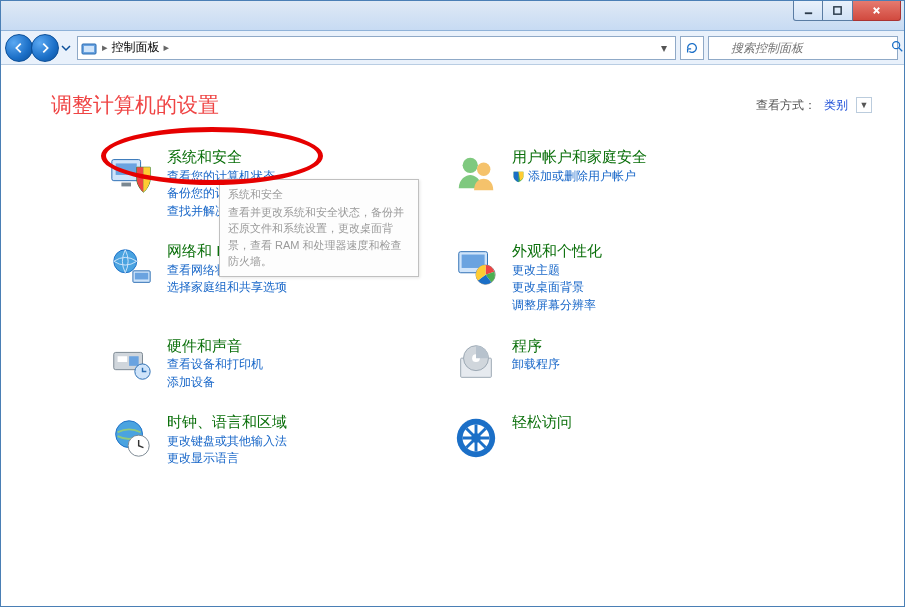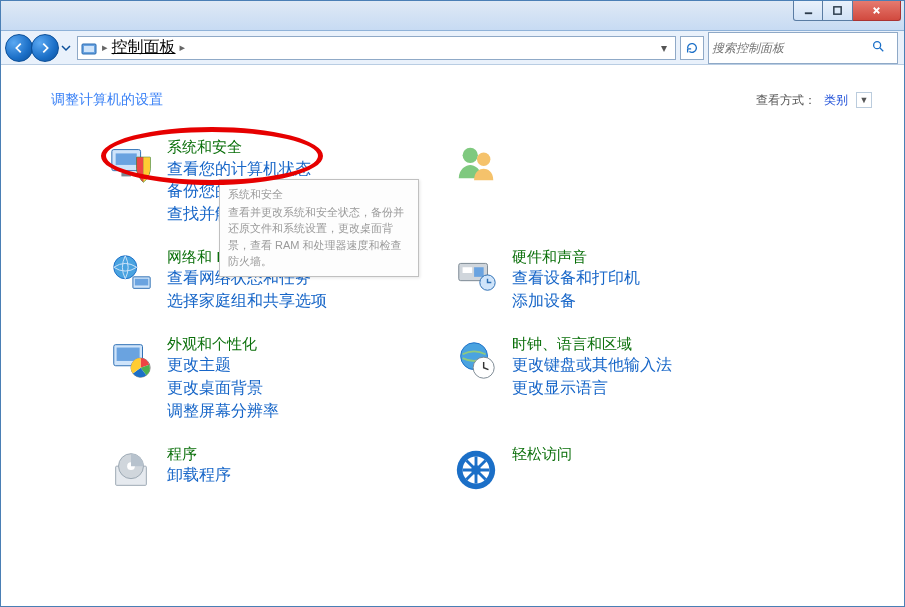--- a/index.html
+++ b/index.html
@@ -82,36 +82,35 @@
     height: 24px;
     border: 1px solid #8fa9c7;
     background:#fff;
     display:flex;
     align-items:center;
     padding: 0 2px;
     gap: 2px;
   }
   .bc-icon { width:18px; height:18px; display:flex;align-items:center;justify-content:center; color:#2a7a2a; }
   .bc-sep { color:#666; font-size:11px; padding:0 2px; }
-  .bc-text { font-size:16px;text-decoration:underline; }
+  .bc-text { font-size:12px; }
   .bc-drop { margin-left:auto; width:18px; text-align:center; color:#555; }
   .refresh-btn {
     width:24px; height:24px;
     border:1px solid #8fa9c7;
     background:#fff;
     display:flex;align-items:center;justify-content:center;
     color:#1b6fc7;
   }
   .search-box {
-    width:190px; height:32px;
+    width:190px; height:24px;
     border:1px solid #8fa9c7;
     background:#fff;
     display:flex; align-items:center;
-    padding: 0 12px;
-    justify-content: flex-end;
+    padding: 0 20px;
   }
   .search-box input {
     border:none; outline:none; flex:1; font-size:12px; font-style:italic; color:#888;
     background:transparent;
   }
   .search-box .s-icon { color:#1b6fc7; }
 
   
   .content {
     padding: 26px 32px 0 50px;
@@ -119,22 +118,22 @@
     overflow: auto;
     position: relative;
   }
   .content-header {
     display:flex;
     align-items:center;
     justify-content:space-between;
     margin-bottom: 30px;
   }
   .page-title {
-    font-size: 14px;
-    color:#3b82f6;
+    font-size: 21px;
+    color:#ef4444;
   }
   .view-by { display:flex; align-items:center; gap:8px; font-size:12px; }
   .view-by .vb-label { color:#555; }
   .view-by .vb-value { color:#1d4ed8; }
   .view-by .vb-drop { width:16px;height:16px; border:1px solid #bcd; display:flex;align-items:center;justify-content:center;font-size:9px;color:#555;}
 
   .categories {
     display: grid;
     grid-template-columns: 1fr 1fr;
     column-gap: 10px;
@@ -151,21 +150,21 @@
   }
   .cat-icon {
     width:48px; height:48px; flex:0 0 48px;
     display:flex;align-items:center;justify-content:center;
   }
   .cat-icon svg { width:46px; height:46px; }
   .cat-body { display:flex; flex-direction:column; gap:3px; }
   .cat-title { color:#0a6f0a; font-size:15px; line-height:1.1;}
   .cat-links { display:flex; flex-direction:column; gap:2px; }
   .cat-link {
-    color:#1766c8; font-size:16px; line-height:1.3;
+    color:#1766c8; font-size:12px; line-height:1.3;
     display:flex; align-items:center; gap:3px;
   }
   .shield-mini { width:13px;height:13px; flex:0 0 13px; }
 
   
   .tooltip {
     position: absolute;
     left: 218px;
     top: 178px;
     width: 200px;
@@ -308,21 +307,30 @@
       <div class="cat">
         <div class="cat-icon">
           <svg viewBox="0 0 48 48">
             <circle cx="18" cy="16" r="8" fill="#7fc97f"></circle>
             <path d="M6 40 C6 30 14 26 18 26 C22 26 30 30 30 40 Z" fill="#7fc97f"></path>
             <circle cx="32" cy="20" r="7" fill="#f5c26b"></circle>
             <path d="M22 42 C22 33 28 30 32 30 C36 30 42 33 42 42 Z" fill="#f5c26b"></path>
           </svg>
         </div>
         <div class="cat-body">
-          <div class="cat-links">
+          <span class="cat-title">用户帐户和家庭安全</span>
+          <div class="cat-links">
+            <span class="cat-link">
+              <svg class="shield-mini" viewBox="0 0 16 16">
+                  <path d="M2 2 L14 2 L14 8 C14 13 8 15 8 15 C8 15 2 13 2 8 Z" fill="#4caf50"></path>
+                  <path d="M2 2 L8 2 L8 15 C8 15 2 13 2 8 Z" fill="#1b6fc7"></path>
+                  <path d="M8 2 L14 2 L14 8 C14 10 12 12 10 13" fill="#fc3"></path>
+                </svg>
+              <span>添加或删除用户帐户</span>
+            </span>
           </div>
         </div>
       </div>
 
       <div class="cat">
         <div class="cat-icon">
           <svg viewBox="0 0 48 48">
             <circle cx="18" cy="18" r="12" fill="#4aa3e0" stroke="#1b6fc7"></circle>
             <path d="M6 18 Q18 10 30 18 M6 18 Q18 26 30 18 M18 6 Q12 18 18 30 M18 6 Q24 18 18 30" stroke="#cfe4fa" fill="none" stroke-width="1"></path>
             <rect x="26" y="28" width="18" height="12" rx="1" fill="#cfe4fa" stroke="#2a6db3"></rect>
@@ -330,44 +338,20 @@
           </svg>
         </div>
         <div class="cat-body">
           <span class="cat-title">网络和 Internet</span>
           <div class="cat-links">
             <span class="cat-link">
                 <span>查看网络状态和任务</span>
               </span>
             <span class="cat-link">
                 <span>选择家庭组和共享选项</span>
-              </span>
-          </div>
-        </div>
-      </div>
-
-      <div class="cat">
-        <div class="cat-icon">
-          <svg viewBox="0 0 48 48">
-            <rect x="6" y="14" width="30" height="18" rx="2" fill="#d0d6dc" stroke="#7a8791"></rect>
-            <rect x="10" y="18" width="10" height="6" fill="#fff"></rect>
-            <rect x="10" y="18" width="10" height="6" fill="url(#g)"></rect>
-            <rect x="22" y="18" width="10" height="10" fill="#6aa3e0"></rect>
-            <circle cx="36" cy="34" r="8" fill="#cfe4fa" stroke="#2a6db3"></circle>
-            <path d="M36 30 L36 34 L40 34" stroke="#2a6db3" fill="none" stroke-width="1.5"></path>
-          </svg>
-        </div>
-        <div class="cat-body">
-          <span class="cat-title">硬件和声音</span>
-          <div class="cat-links">
-            <span class="cat-link">
-                <span>查看设备和打印机</span>
-              </span>
-            <span class="cat-link">
-                <span>添加设备</span>
               </span>
           </div>
         </div>
       </div>
 
       <div class="cat">
         <div class="cat-icon">
           <svg viewBox="0 0 48 48">
             <rect x="6" y="8" width="30" height="22" rx="2" fill="#cfe4fa" stroke="#2a6db3"></rect>
             <rect x="9" y="11" width="24" height="14" fill="#6aa3e0"></rect>
@@ -390,20 +374,63 @@
             <span class="cat-link">
                 <span>调整屏幕分辨率</span>
               </span>
           </div>
         </div>
       </div>
 
       <div class="cat">
         <div class="cat-icon">
           <svg viewBox="0 0 48 48">
+            <rect x="6" y="14" width="30" height="18" rx="2" fill="#d0d6dc" stroke="#7a8791"></rect>
+            <rect x="10" y="18" width="10" height="6" fill="#fff"></rect>
+            <rect x="10" y="18" width="10" height="6" fill="url(#g)"></rect>
+            <rect x="22" y="18" width="10" height="10" fill="#6aa3e0"></rect>
+            <circle cx="36" cy="34" r="8" fill="#cfe4fa" stroke="#2a6db3"></circle>
+            <path d="M36 30 L36 34 L40 34" stroke="#2a6db3" fill="none" stroke-width="1.5"></path>
+          </svg>
+        </div>
+        <div class="cat-body">
+          <span class="cat-title">硬件和声音</span>
+          <div class="cat-links">
+            <span class="cat-link">
+                <span>查看设备和打印机</span>
+              </span>
+            <span class="cat-link">
+                <span>添加设备</span>
+              </span>
+          </div>
+        </div>
+      </div>
+
+      <div class="cat">
+        <div class="cat-icon">
+          <svg viewBox="0 0 48 48">
+            <rect x="8" y="20" width="32" height="20" rx="1" fill="#e6eaef" stroke="#9aa6b2"></rect>
+            <circle cx="24" cy="20" r="13" fill="#d0d6dc" stroke="#9aa6b2"></circle>
+            <circle cx="24" cy="20" r="4" fill="#fff"></circle>
+            <path d="M24 7 A13 13 0 0 1 37 20 L24 20 Z" fill="#b7c2cd"></path>
+          </svg>
+        </div>
+        <div class="cat-body">
+          <span class="cat-title">程序</span>
+          <div class="cat-links">
+            <span class="cat-link">
+                <span>卸载程序</span>
+              </span>
+          </div>
+        </div>
+      </div>
+
+      <div class="cat">
+        <div class="cat-icon">
+          <svg viewBox="0 0 48 48">
             <circle cx="22" cy="20" r="14" fill="#4aa3e0" stroke="#1b6fc7"></circle>
             <path d="M10 18 Q22 12 34 18 M10 22 Q22 28 34 22" stroke="#8fc97f" fill="none" stroke-width="2"></path>
             <circle cx="32" cy="32" r="11" fill="#fff" stroke="#7a8791"></circle>
             <path d="M32 26 L32 32 L37 34" stroke="#333" fill="none" stroke-width="1.5"></path>
           </svg>
         </div>
         <div class="cat-body">
           <span class="cat-title">时钟、语言和区域</span>
           <div class="cat-links">
             <span class="cat-link">
@@ -412,39 +439,20 @@
             <span class="cat-link">
                 <span>更改显示语言</span>
               </span>
           </div>
         </div>
       </div>
 
       <div class="cat">
         <div class="cat-icon">
           <svg viewBox="0 0 48 48">
-            <rect x="8" y="20" width="32" height="20" rx="1" fill="#e6eaef" stroke="#9aa6b2"></rect>
-            <circle cx="24" cy="20" r="13" fill="#d0d6dc" stroke="#9aa6b2"></circle>
-            <circle cx="24" cy="20" r="4" fill="#fff"></circle>
-            <path d="M24 7 A13 13 0 0 1 37 20 L24 20 Z" fill="#b7c2cd"></path>
-          </svg>
-        </div>
-        <div class="cat-body">
-          <span class="cat-title">程序</span>
-          <div class="cat-links">
-            <span class="cat-link">
-                <span>卸载程序</span>
-              </span>
-          </div>
-        </div>
-      </div>
-
-      <div class="cat">
-        <div class="cat-icon">
-          <svg viewBox="0 0 48 48">
             <circle cx="24" cy="24" r="20" fill="#1b6fc7"></circle>
             <circle cx="24" cy="24" r="14" fill="#fff"></circle>
             <path d="M24 10 L24 38 M10 24 L38 24 M14 14 L34 34 M34 14 L14 34" stroke="#1b6fc7" stroke-width="3"></path>
             <circle cx="24" cy="24" r="5" fill="#1b6fc7"></circle>
           </svg>
         </div>
         <div class="cat-body">
           <span class="cat-title">轻松访问</span>
         </div>
       </div>

